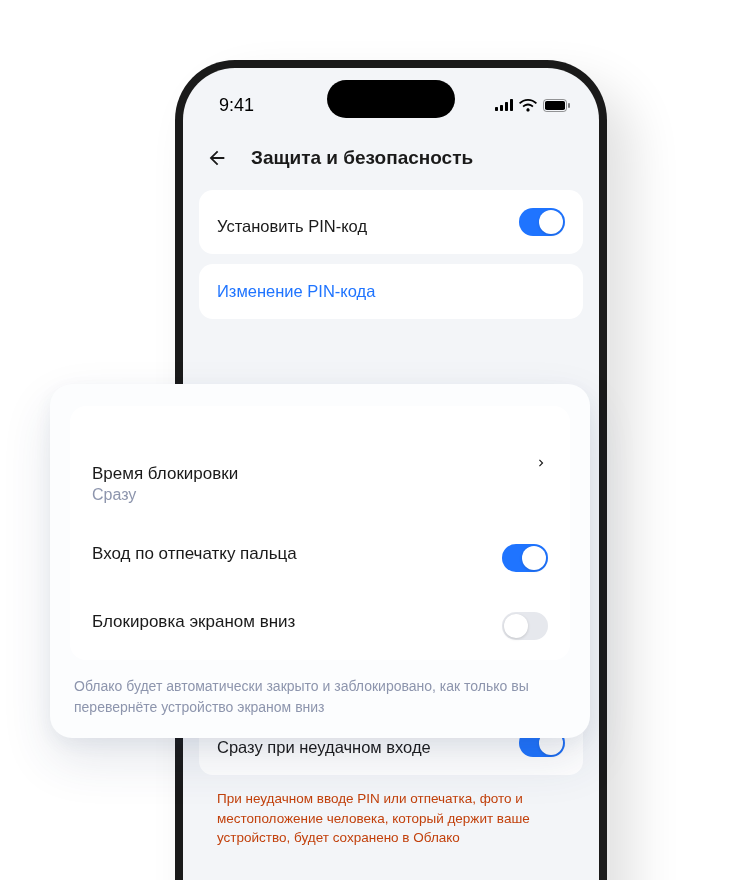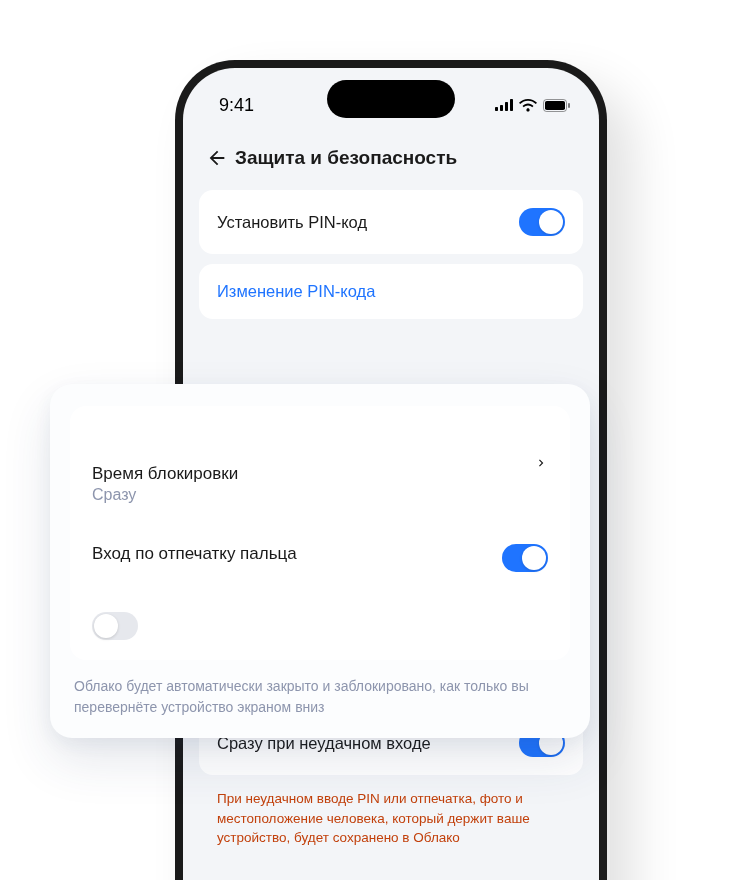--- a/index.html
+++ b/index.html
@@ -60,21 +60,21 @@
       gap: 6px;
     }
     .signal-icon, .wifi-icon, .battery-icon {
       display: inline-flex;
       align-items: center;
     }
     .header {
       display: flex;
       align-items: center;
       padding: 16px 20px 18px 20px;
-      gap: 4px;
+      gap: 20px;
     }
     .back-btn {
       width: 28px;
       height: 28px;
       display: flex;
       align-items: center;
       justify-content: center;
       cursor: pointer;
     }
     .page-title {
@@ -85,21 +85,21 @@
     .content {
       padding: 0 16px;
     }
     .card {
       background: #fff;
       border-radius: 14px;
       margin-bottom: 10px;
     }
     .row {
       display: flex;
-      align-items: center;
+      align-items: flex-end;
       justify-content: space-between;
       padding: 18px 18px;
     }
     .row-label {
       font-size: 16.5px;
       color: #1a1a1a;
       font-weight: 400;
     }
     .row-link {
       color: #1f74ff;
@@ -258,20 +258,21 @@
     </div>
 
     <div class="ov-row">
       <div class="ov-label">Вход по отпечатку пальца</div>
       <div class="toggle on">
           <div class="toggle-knob"></div>
         </div>
     </div>
 
     <div class="ov-row">
+      <div class="ov-label">Блокировка экраном вниз</div>
       <div class="toggle off">
           <div class="toggle-knob"></div>
         </div>
     </div>
 
   </div>
   <div class="overlay-hint">Облако будет автоматически закрыто и заблокировано, как только вы перевернёте устройство экраном вниз</div>
 </div>
 
 </body></html>

